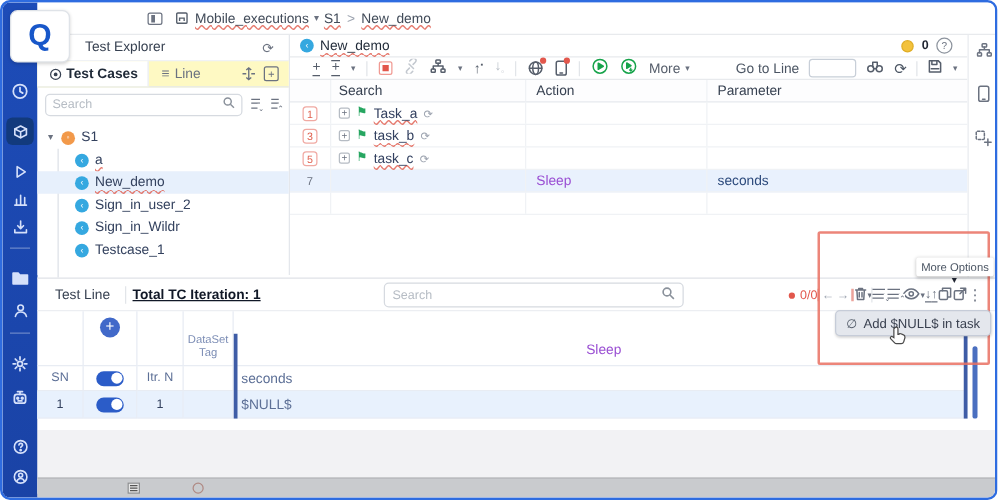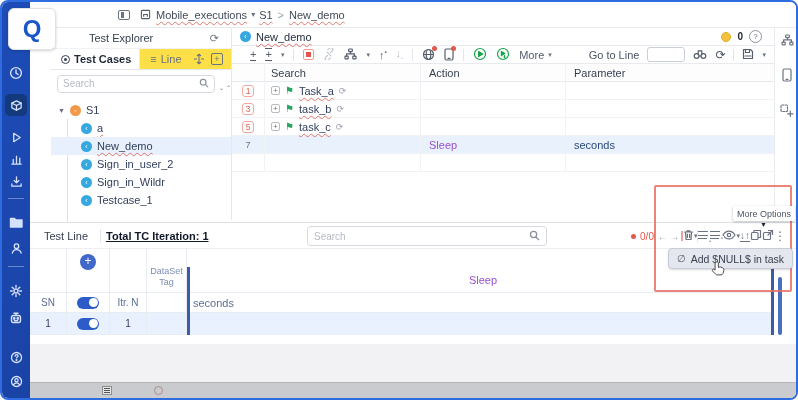--- a/index.html
+++ b/index.html
@@ -13,23 +13,23 @@
   .sb-div{position:absolute;left:6px;width:16px;height:1px;background:rgba(255,255,255,.35);}
   .logo-box{position:absolute;left:6px;top:6px;width:48px;height:42px;background:#fff;border:1px solid #dfe3e8;border-radius:6px;box-shadow:0 1px 3px rgba(0,0,0,.18);display:flex;align-items:center;justify-content:center;font-size:24px;font-weight:bold;color:#1857c9;z-index:6;}
   
   .topbar{position:absolute;left:28px;right:0;top:0;height:26px;background:#fff;border-bottom:1px solid #e8eaed;display:flex;align-items:center;font-size:11px;color:#414b59;}
   .sq{text-decoration:underline;text-decoration-style:wavy;text-decoration-color:rgba(224,90,75,.8);text-decoration-thickness:1px;text-underline-offset:2px;}
   .panel-toggle{width:12px;height:10px;border:1.2px solid #6b7280;border-radius:2px;position:relative;}
   .panel-toggle::after{content:"";position:absolute;left:2px;top:1px;bottom:1px;width:2.5px;background:#6b7280;}
   .crumb-caret{color:#6b7280;font-size:8px;margin:0 4px;}
   .crumb-sep{color:#9ca3af;margin:0 5px;}
   
-  .explorer{position:absolute;left:28px;top:26px;width:202px;height:192px;background:#fff;border-right:1px solid #e4e7ec;font-size:11px;padding-left:21px;}
+  .explorer{position:absolute;left:28px;top:26px;width:202px;height:192px;background:#fff;border-right:1px solid #e4e7ec;font-size:11px;}
   .exp-head{height:20px;display:flex;align-items:center;padding-left:38px;color:#374151;}
-  .exp-tabs{height:22px;border-bottom:1px solid #e4e7ec;border-top:1px solid #f0f2f5;display:flex;align-items:center;background:#fde047;}
+  .exp-tabs{height:22px;border-bottom:1px solid #e4e7ec;border-top:1px solid #f0f2f5;display:flex;align-items:center;background:#fef9c3;}
   .tab-tc{display:flex;align-items:center;gap:4px;padding:0 8px 0 10px;height:100%;background:#fff;border-right:1px solid #e9ebef;font-weight:bold;color:#1f2937;}
   .tab-tk{display:flex;align-items:center;gap:4px;padding:0 10px;color:#6b7280;}
   .circle-ic{width:9px;height:9px;border:1.4px solid #374151;border-radius:50%;position:relative;}
   .circle-ic::after{content:"";position:absolute;left:2px;top:2px;width:3px;height:3px;background:#374151;border-radius:50%;}
   .lines-glyph{font-size:11px;color:#6b7280;}
   .exp-search-row{height:27px;display:flex;align-items:center;padding:0 6px;gap:7px;}
   .search-box{flex:0 0 150px;height:18px;border:1px solid #d6dae0;border-radius:4px;display:flex;align-items:center;padding:0 5px;gap:4px;}
   .search-box input{border:none;outline:none;flex:1;font-size:10px;color:#374151;min-width:0;}
   .search-box input::placeholder{color:#b6bcc4;}
   .mag{flex:0 0 auto;}
@@ -577,20 +577,21 @@
         <div class="cell c-data bandB navy">seconds</div>
       </div>
 
       <div class="td-colrow bandC rowhl">
         <div class="cell c-sn bandC rowhl" style="font-size:10px;color:#33415e">1</div>
         <div class="cell c-tog bandC rowhl">
           <span class="toggle"></span>
         </div>
         <div class="cell c-itr bandC rowhl" style="font-size:10px;color:#33415e">1</div>
         <div class="cell c-tag bandC rowhl"></div>
+        <div class="cell c-data bandC rowhl navy">$NULL$</div>
       </div>
       <span class="navybar" style="left:157px;top:18px;height:68px"></span>
       <span class="navybar" style="left:741px;top:18px;height:68px"></span>
       <span class="scrollthumb" style="left:748px;top:28px;height:58px"></span>
     </div>
   </section>
 
   <div class="below-top"></div>
   <div class="below" style="top:342px"></div>
   <div class="statusbar">

